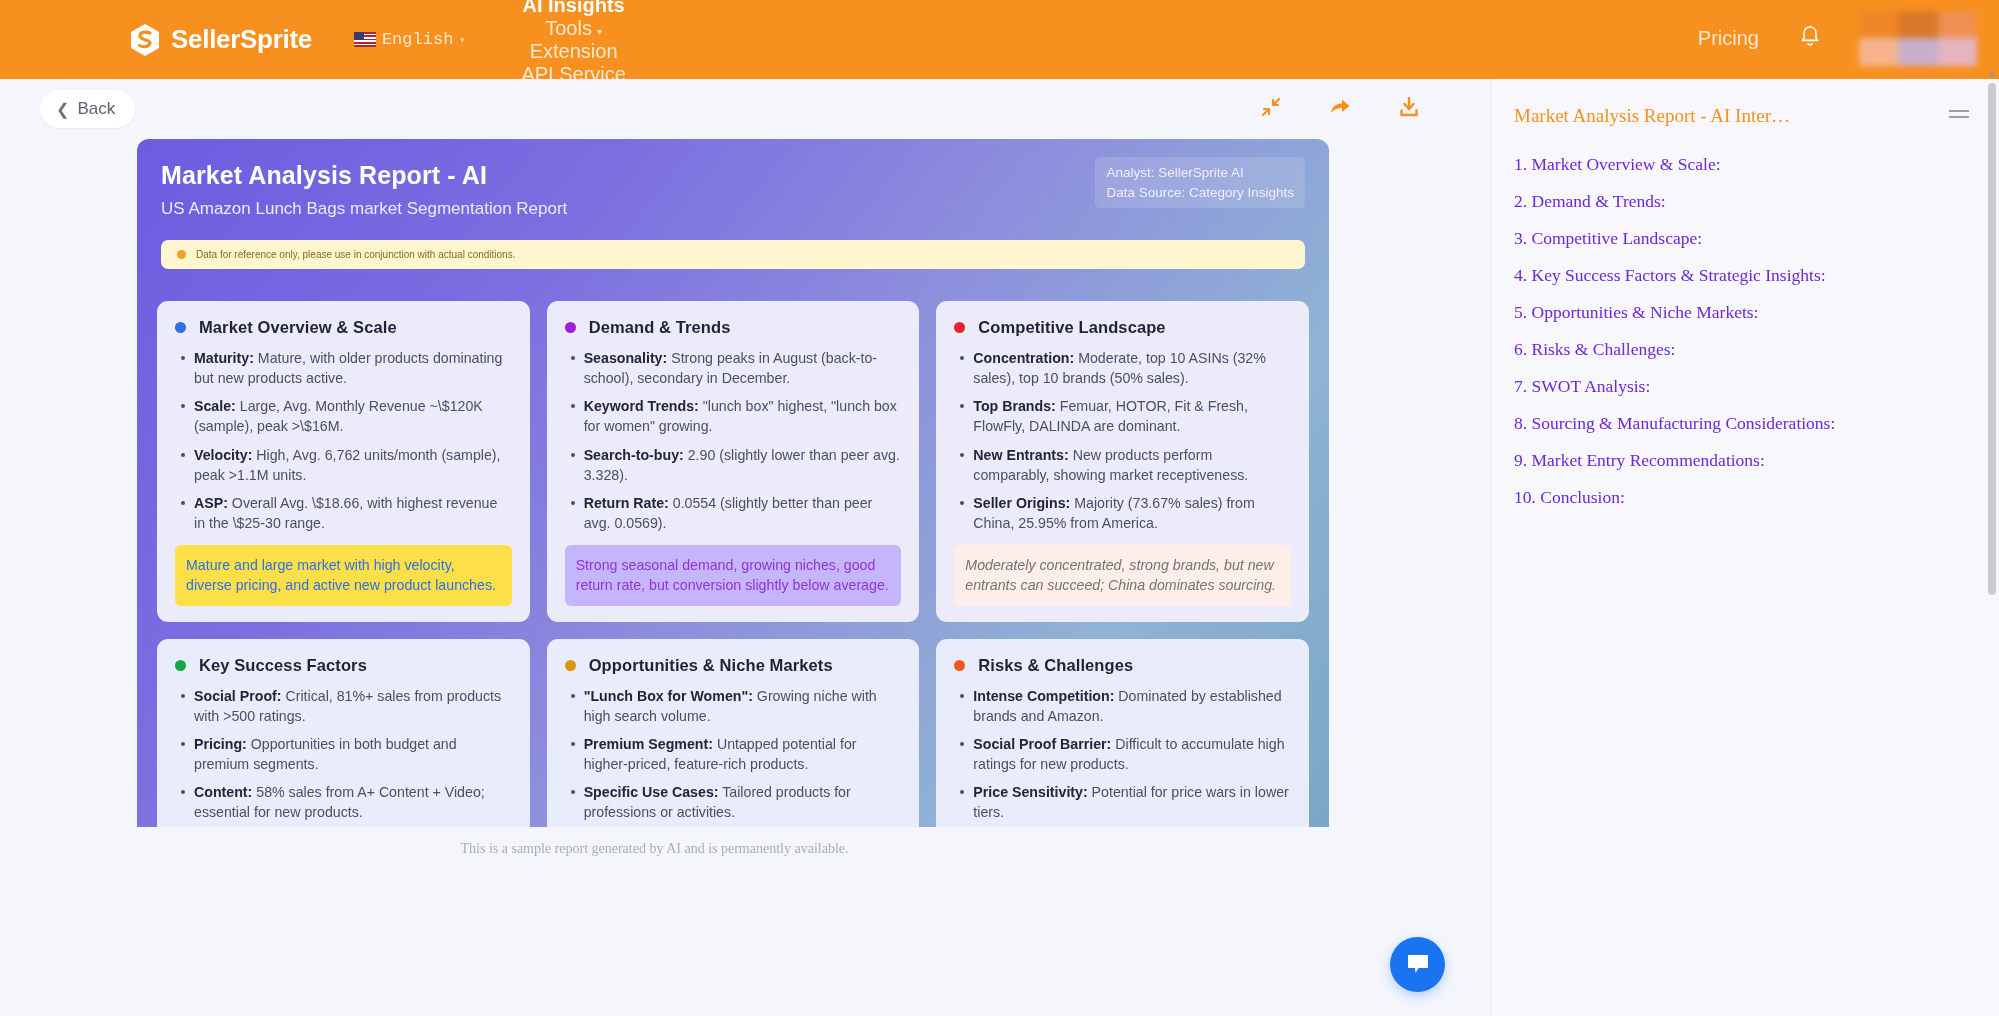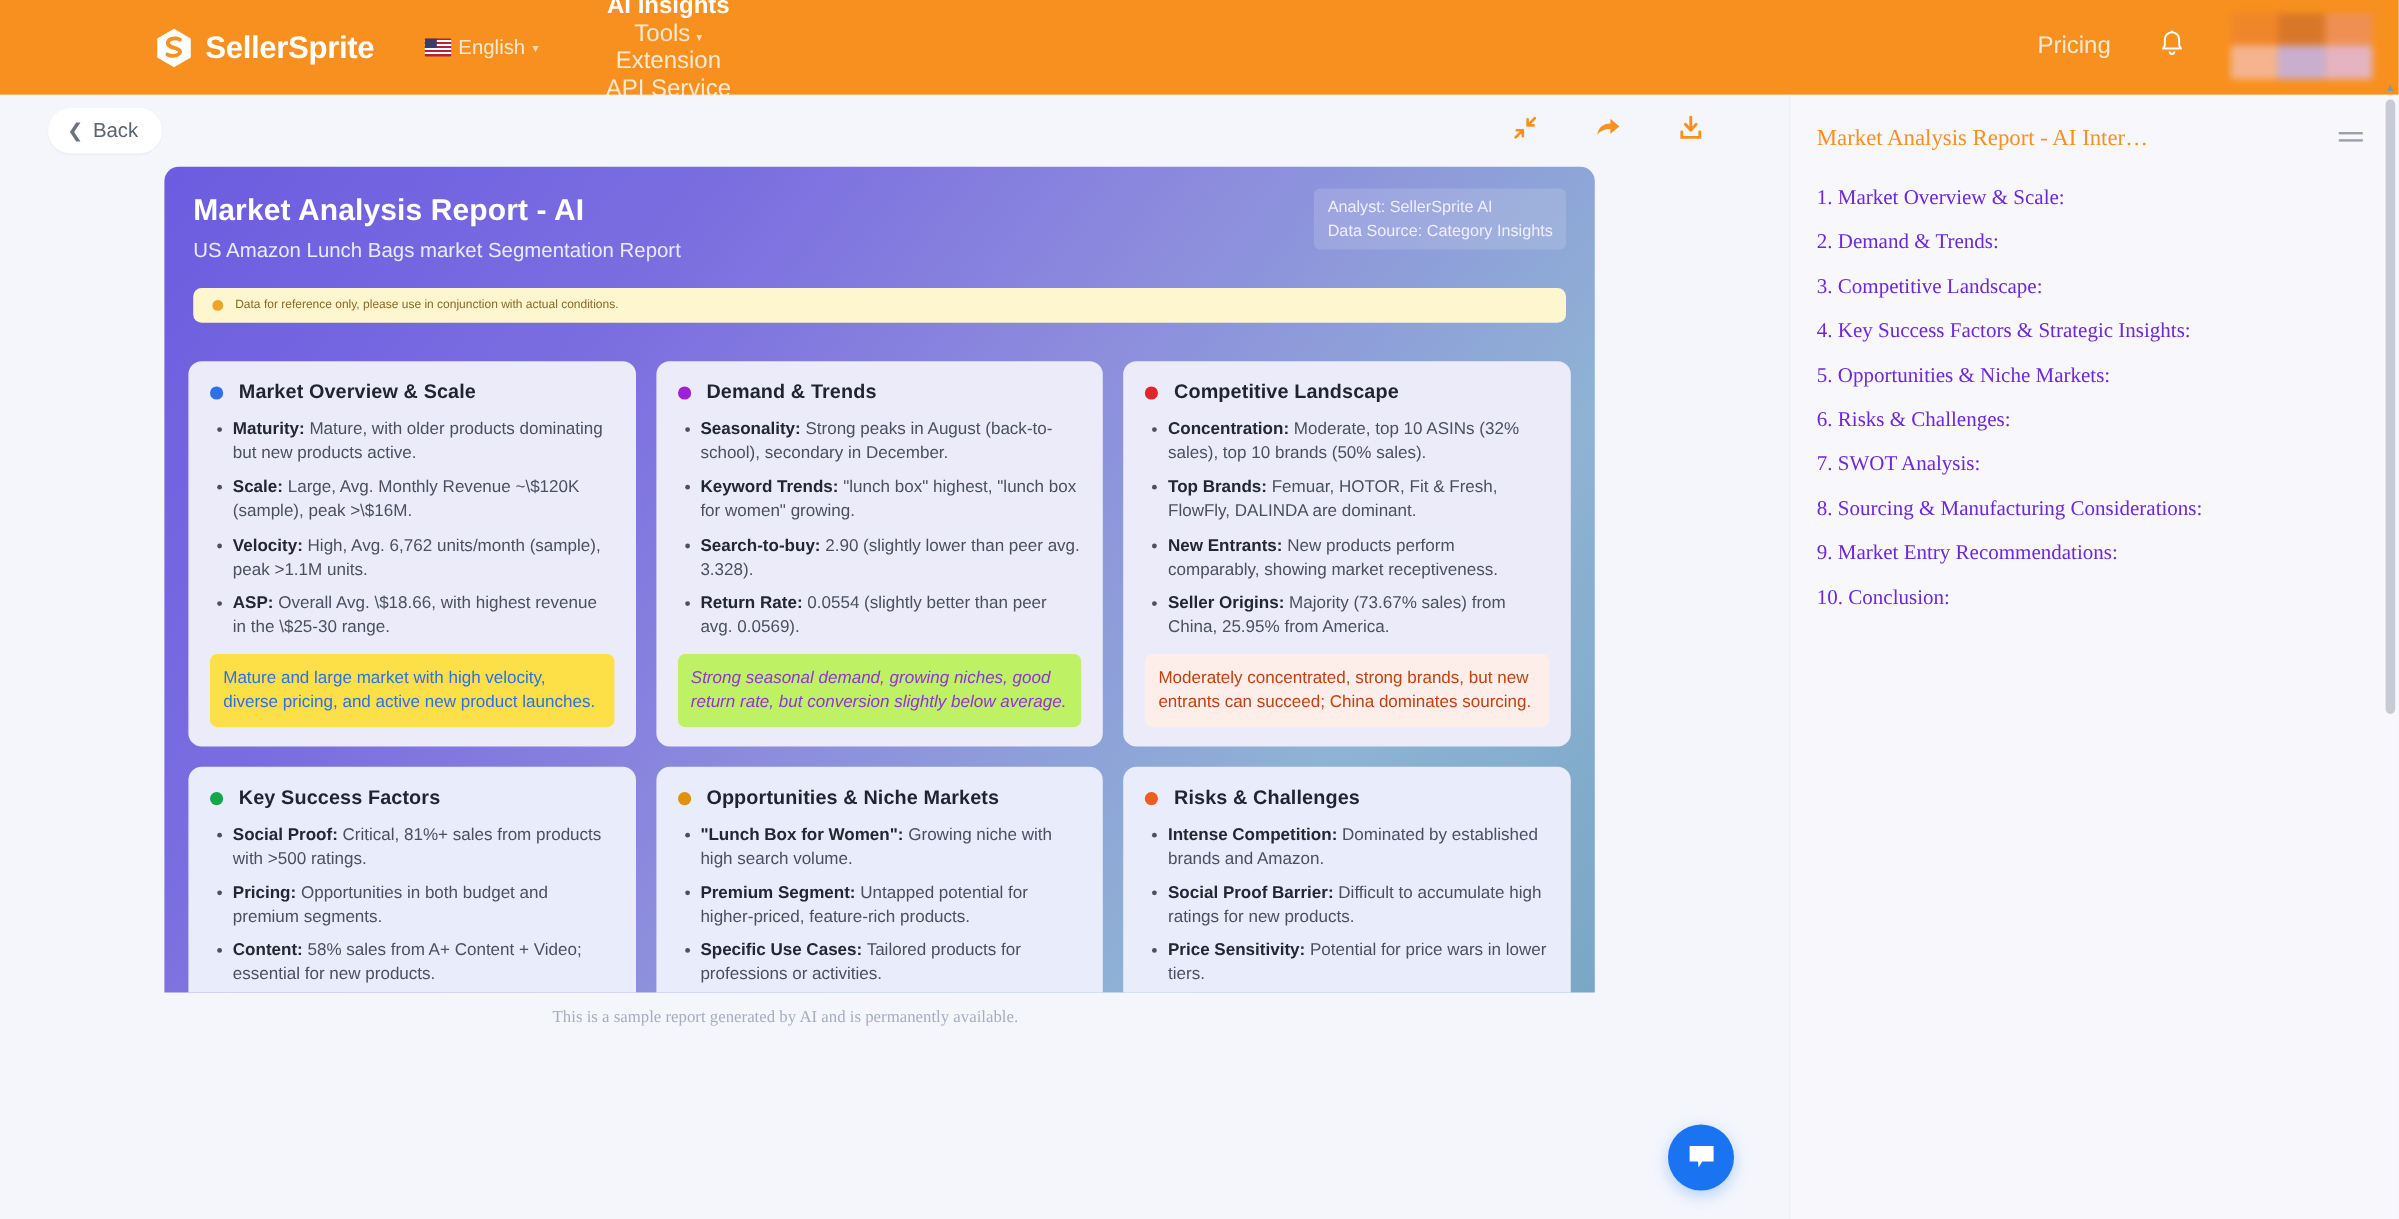--- a/index.html
+++ b/index.html
@@ -20,21 +20,21 @@
   .logo-wrap { display: flex; align-items: center; margin-left: 128px; gap: 9px; }
   .logo-mark {
     width: 34px; height: 34px; position: relative;
   }
   .logo-mark svg { display: block; }
   .logo-text {
     color: #ffffff; font-size: 26px; font-weight: 700; letter-spacing: -0.3px;
   }
   .lang-sel {
     display: flex; align-items: center; gap: 6px;
-    margin-left: 42px; color: #ffe9cf; font-size: 17px; cursor: pointer;
+    margin-left: 42px; color: #ffe9cf; font-size: 17px; cursor: pointer; font-family: Liberation Mono, monospace;
   }
   .flag {
     width: 22px; height: 15px; border-radius: 1px; position: relative; overflow: hidden;
     background: linear-gradient(#b22234 0 11%, #fff 11% 22%, #b22234 22% 33%, #fff 33% 44%,
                 #b22234 44% 55%, #fff 55% 66%, #b22234 66% 77%, #fff 77% 88%, #b22234 88% 100%);
     display:inline-block;
   }
   .flag::after {
     content: ""; position: absolute; left: 0; top: 0; width: 10px; height: 8px; background: #3c3b6e;
   }
@@ -299,34 +299,34 @@
               <div class="card-head">
                 <span class="cdot" style="background: rgb(160, 32, 216);"></span>
                 <span class="card-title">Demand &amp; Trends</span>
               </div>
               <ul class="blist">
                 <li><b>Seasonality:</b><span> Strong peaks in August (back-to-school), secondary in December.</span></li>
                 <li><b>Keyword Trends:</b><span> "lunch box" highest, "lunch box for women" growing.</span></li>
                 <li><b>Search-to-buy:</b><span> 2.90 (slightly lower than peer avg. 3.328).</span></li>
                 <li><b>Return Rate:</b><span> 0.0554 (slightly better than peer avg. 0.0569).</span></li>
               </ul>
-              <div class="summary" style="color: rgb(147, 51, 214); background: #bef264; font-style: italic;">Strong seasonal demand, growing niches, good return rate, but conversion slightly below average.</div>
+              <div class="summary" style="color: rgb(147, 51, 214); background: #c4b5fd;">Strong seasonal demand, growing niches, good return rate, but conversion slightly below average.</div>
             </div>
             <div class="card">
               <div class="card-head">
                 <span class="cdot" style="background: rgb(229, 35, 43);"></span>
                 <span class="card-title">Competitive Landscape</span>
               </div>
               <ul class="blist">
                 <li><b>Concentration:</b><span> Moderate, top 10 ASINs (32% sales), top 10 brands (50% sales).</span></li>
                 <li><b>Top Brands:</b><span> Femuar, HOTOR, Fit &amp; Fresh, FlowFly, DALINDA are dominant.</span></li>
                 <li><b>New Entrants:</b><span> New products perform comparably, showing market receptiveness.</span></li>
                 <li><b>Seller Origins:</b><span> Majority (73.67% sales) from China, 25.95% from America.</span></li>
               </ul>
-              <div class="summary" style="color: #c2410c; background: rgb(253, 238, 234);">Moderately concentrated, strong brands, but new entrants can succeed; China dominates sourcing.</div>
+              <div class="summary" style="color: #737373; background: rgb(253, 238, 234); font-style: italic;">Moderately concentrated, strong brands, but new entrants can succeed; China dominates sourcing.</div>
             </div>
             <div class="card blue-bg">
               <div class="card-head">
                 <span class="cdot" style="background: rgb(20, 168, 75);"></span>
                 <span class="card-title">Key Success Factors</span>
               </div>
               <ul class="blist">
                 <li><b>Social Proof:</b><span> Critical, 81%+ sales from products with &gt;500 ratings.</span></li>
                 <li><b>Pricing:</b><span> Opportunities in both budget and premium segments.</span></li>
                 <li><b>Content:</b><span> 58% sales from A+ Content + Video; essential for new products.</span></li>

